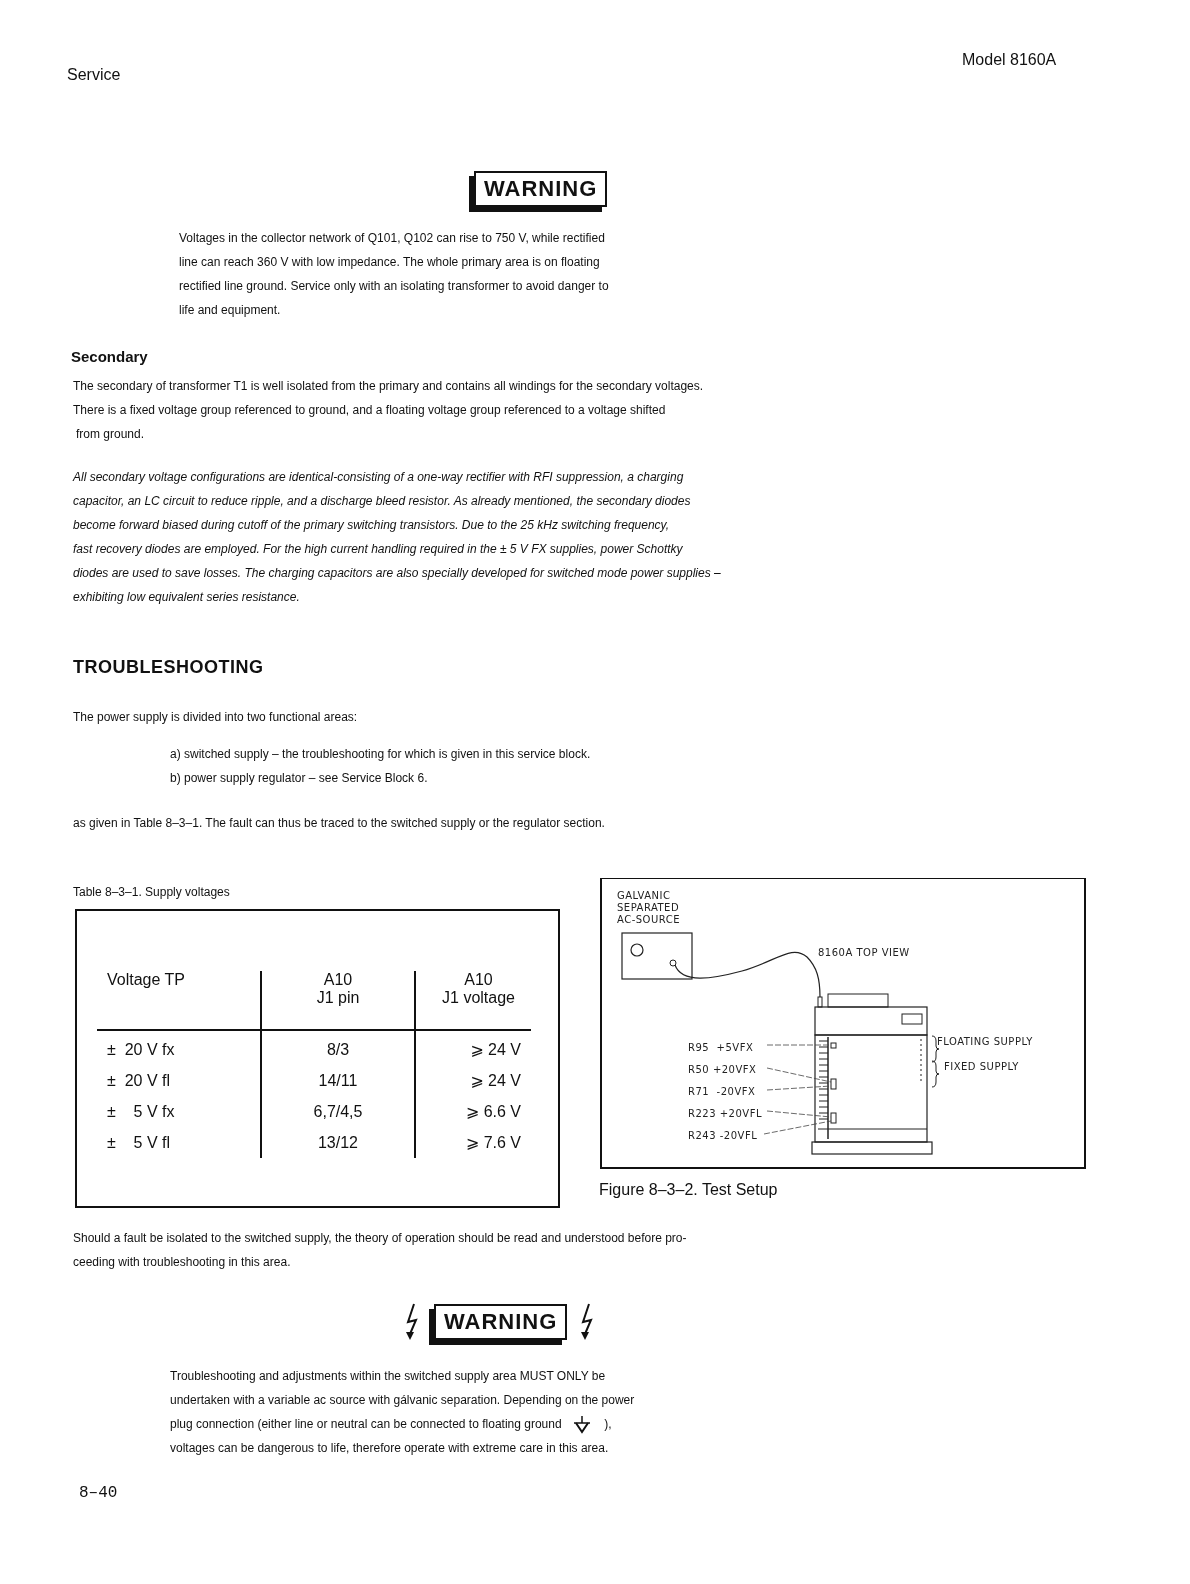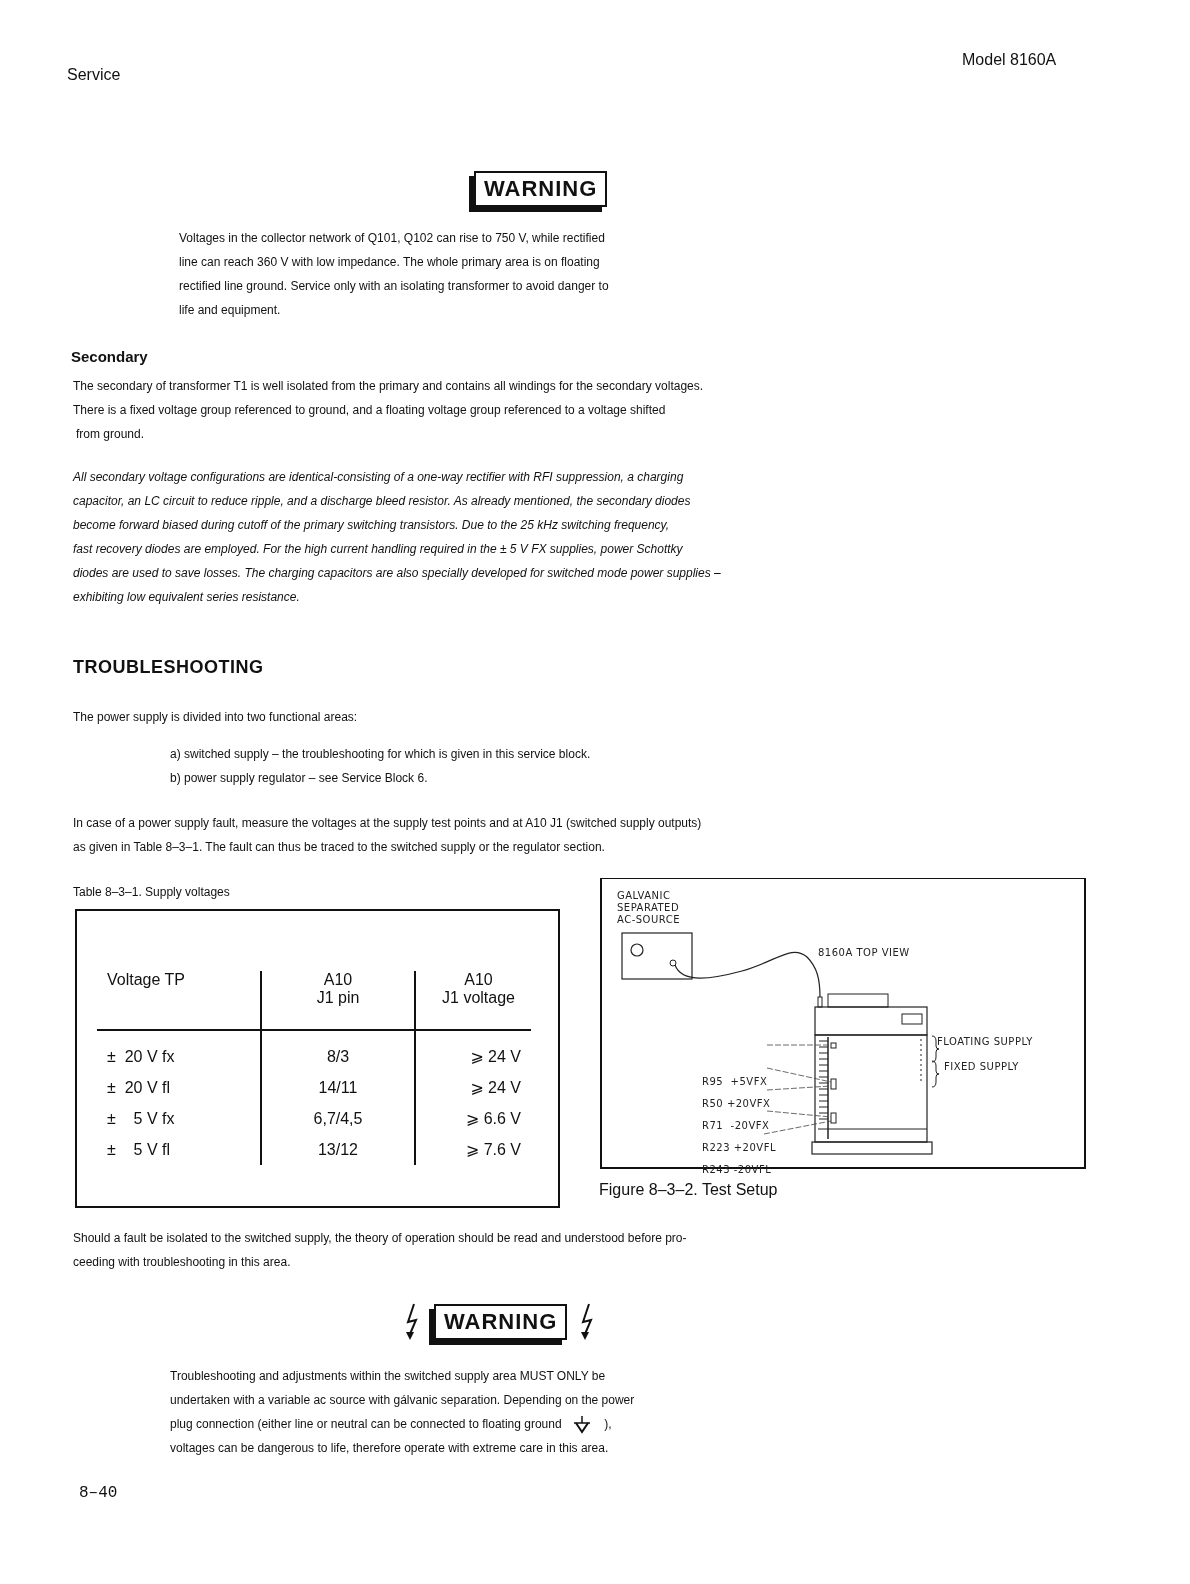--- a/index.html
+++ b/index.html
@@ -20,21 +20,21 @@
   .section-h { font-weight: bold; font-size: 15px; }
   .big-h { font-size: 18px; font-weight: bold; letter-spacing: 0.5px; }
   
   .tbl-frame { position: absolute; left: 75px; top: 909px; width: 481px; height: 295px; border: 2px solid #111; }
   .tbl { position: absolute; left: 20px; top: 60px; width: 434px; border-collapse: collapse; font-size: 16px; }
   .tbl th { font-weight: normal; vertical-align: top; padding: 0 0 8px 0; height: 50px; border-bottom: 2px solid #111; }
   .tbl td { padding: 4px 0; height: 23px; }
   .tbl .c1 { width: 153px; text-align: left; padding-left: 10px; }
   .tbl .c2 { width: 152px; text-align: center; border-left: 2px solid #111; border-right: 2px solid #111; }
   .tbl .c3 { text-align: right; padding-right: 10px; }
-  .tbl tr.first td { padding-top: 14px; }
+  .tbl tr.first td { padding-top: 7px; }
   
   .fig-frame { position: absolute; left: 600px; top: 878px; width: 482px; height: 288px; border: 2px solid #111; border-top: 1px solid #111; }
   .fig-text { font-family: "DejaVu Sans", sans-serif; font-size: 10px; color: #222; letter-spacing: 0.5px; }
   .caption { font-size: 16px; }
 </style>
 </head>
 <body>
 
 <div class="abs hdr" style="left:67px; top:66px;">Service</div>
 <div class="abs hdr" style="left:962px; top:51px;">Model 8160A</div>
@@ -64,21 +64,20 @@
   <div>exhibiting low equivalent series resistance.</div>
 </div>
 
 <div class="abs big-h" style="left:73px; top:657px;">TROUBLESHOOTING</div>
 <div class="abs body-text" style="left:73px; top:705px;">The power supply is divided into two functional areas:</div>
 <div class="abs body-text" style="left:170px; top:742px;">
   <div>a)  switched supply – the troubleshooting for which is given in this service block.</div>
   <div>b)  power supply regulator – see Service Block 6.</div>
 </div>
 <div class="abs body-text" style="left:73px; top:811px; width:1000px;">
-  <div>In case of a power supply fault, measure the voltages at the supply test points and at A10 J1 (switched supply outputs)</div>
   <div>as given in Table 8–3–1. The fault can thus be traced to the switched supply or the regulator section.</div>
 </div>
 
 <div class="abs body-text" style="left:73px; top:880px;">Table 8–3–1. Supply voltages</div>
 <div class="tbl-frame">
   <table class="tbl">
     <thead>
       <tr>
         <th class="c1">
           <div>Voltage TP</div>
@@ -167,21 +166,21 @@
 
     <path d="M330,157 q4,0 4,5 v5 q0,3 3,3 q-3,0 -3,3 v5 q0,5 -4,5" fill="none" stroke="#222"></path>
     <path d="M330,182 q4,0 4,5 v5 q0,3 3,3 q-3,0 -3,3 v5 q0,5 -4,5" fill="none" stroke="#222"></path>
   </svg>
   <div class="abs fig-text" style="left:15px; top:11px; line-height:12px;">
     <div>GALVANIC</div>
     <div>SEPARATED</div>
     <div>AC-SOURCE</div>
   </div>
   <div class="abs fig-text" style="left:216px; top:68px;">8160A TOP VIEW</div>
-  <div class="abs fig-text" style="left:100px; top:158px; line-height:22px; width:80px;margin-top:34px;">
+  <div class="abs fig-text" style="left:86px; top:158px; line-height:22px; width:80px;">
     <div><span>R95</span>&nbsp;&nbsp;<span>+5VFX</span></div>
     <div><span>R50</span>&nbsp;<span>+20VFX</span></div>
     <div><span>R71</span>&nbsp;&nbsp;<span>-20VFX</span></div>
     <div><span>R223</span>&nbsp;<span>+20VFL</span></div>
     <div><span>R243</span>&nbsp;<span>-20VFL</span></div>
   </div>
   <div class="abs fig-text" style="left:335px; top:157px;">FLOATING  SUPPLY</div>
   <div class="abs fig-text" style="left:342px; top:182px;">FIXED  SUPPLY</div>
 </div>
 <div class="abs caption" style="left:599px; top:1181px;">Figure 8–3–2. Test Setup</div>

